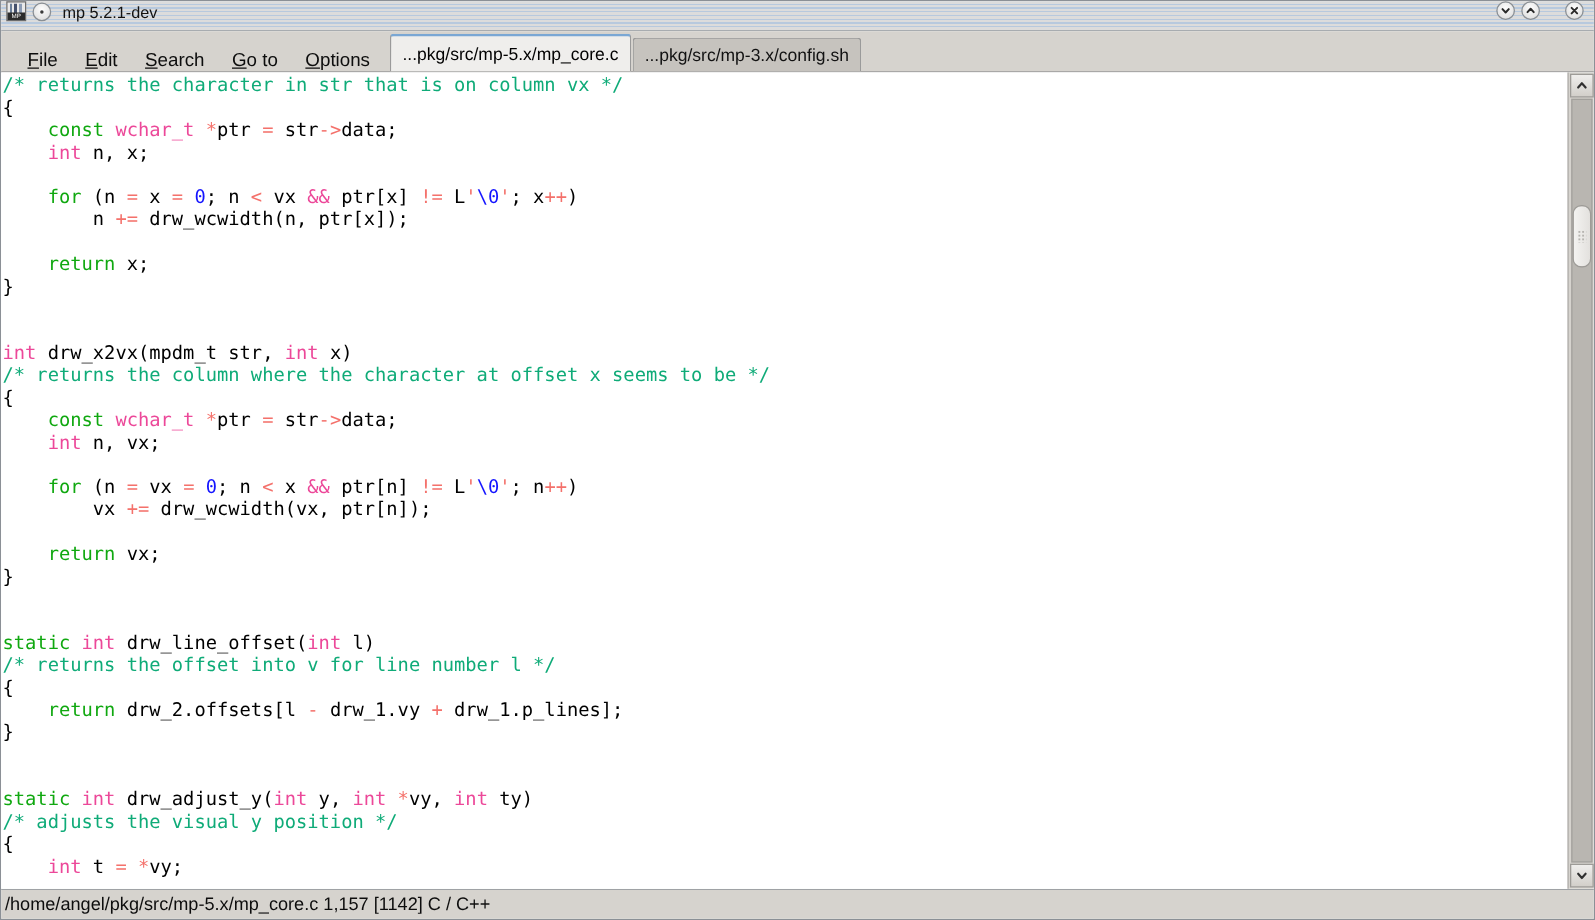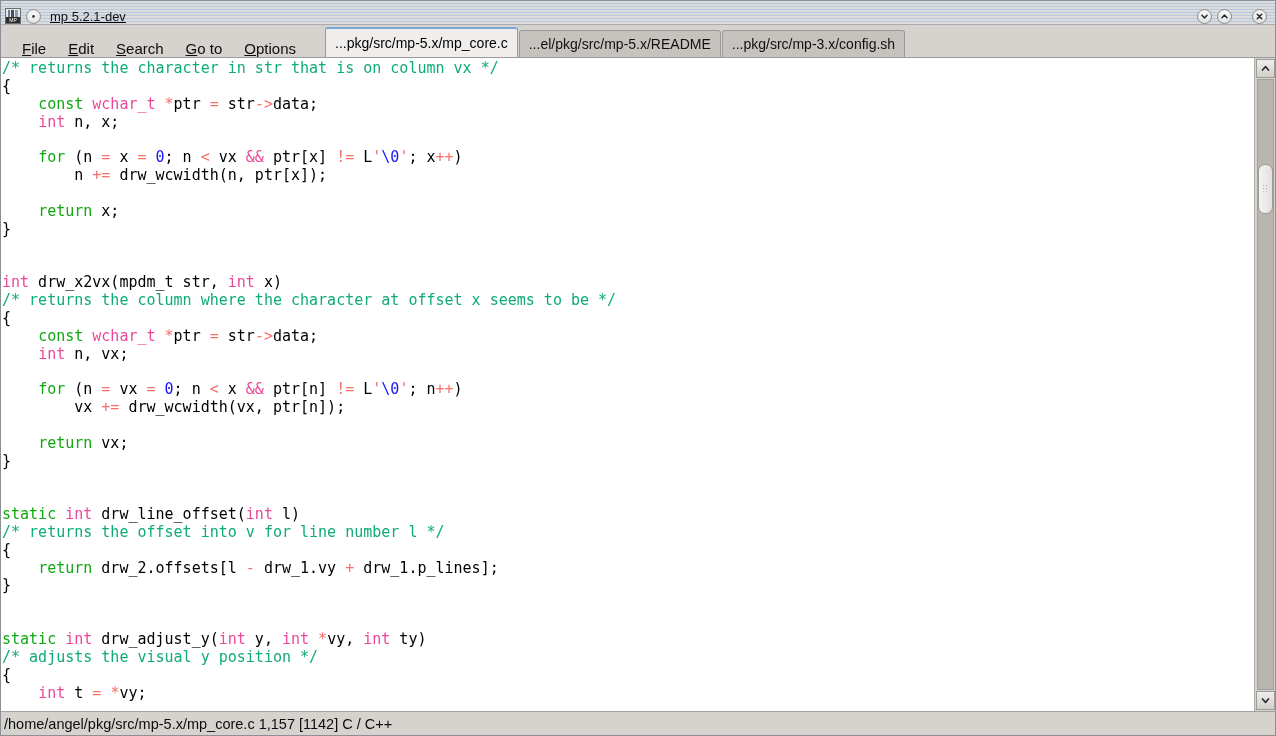--- a/index.html
+++ b/index.html
@@ -27,24 +27,23 @@
     height: 24px;
     flex: 0 0 24px;
     background:
       repeating-linear-gradient(
         to bottom,
         #dcdcdc 0px, #dcdcdc 2px,
         #b7c9de 2px, #b7c9de 3px
       );
     border-bottom: 1px solid #a8acb0;
     display: flex;
-    align-items: flex-end;
+    align-items: flex-start;
     padding: 0 4px;
     box-sizing: border-box;
-    text-decoration: underline;
   }
   .tb-left { display: flex; align-items: center; gap: 5px; }
 
   #app-icon {
     width: 16px; height: 16px;
     position: relative;
     background: #e9e9e9;
     border: 1px solid #6d6d6d;
     box-sizing: border-box;
     flex: 0 0 16px;
@@ -121,21 +120,21 @@
     white-space: nowrap;
     cursor: default;
     font-family: "Liberation Sans", sans-serif;
   }
   .menu-item u { text-decoration: underline; }
 
   #tabbar {
     display: flex;
     align-items: flex-end;
     height: 33px;
-    margin-left: 18px;
+    margin-left: 5px;
   }
   .tab {
     font-size: 14px;
     color: #111111;
     height: 27px;
     line-height: 27px;
     padding: 0 9px;
     margin-right: 1px;
     white-space: nowrap;
     box-sizing: border-box;
@@ -303,21 +302,20 @@
   <div id="menurow">
     <div id="menubar">
         <div class="menu-item"><u>F</u>ile</div>
         <div class="menu-item"><u>E</u>dit</div>
         <div class="menu-item"><u>S</u>earch</div>
         <div class="menu-item"><u>G</u>o to</div>
         <div class="menu-item"><u>O</u>ptions</div>
       </div>
     <div id="tabbar">
         <div class="tab active">...pkg/src/mp-5.x/mp_core.c</div>
-        <div class="tab">...el/pkg/src/mp-5.x/README</div>
         <div class="tab">...pkg/src/mp-3.x/config.sh</div>
       </div>
   </div>
 
   <div id="editor-wrap">
     <div id="code">
       <div id="code-inner"><div class="ln"><span class="c-comment">/* returns the character in str that is on column vx */</span></div><div class="ln"><span class="c-plain">{</span></div><div class="ln"><span class="c-plain">    </span><span class="c-kw">const</span><span class="c-plain"> </span><span class="c-type">wchar_t</span><span class="c-plain"> </span><span class="c-op">*</span><span class="c-plain">ptr </span><span class="c-op">=</span><span class="c-plain"> str</span><span class="c-op">-&gt;</span><span class="c-plain">data;</span></div><div class="ln"><span class="c-plain">    </span><span class="c-type">int</span><span class="c-plain"> n, x;</span></div><div class="ln">&nbsp;</div><div class="ln"><span class="c-plain">    </span><span class="c-kw">for</span><span class="c-plain"> (n </span><span class="c-op">=</span><span class="c-plain"> x </span><span class="c-op">=</span><span class="c-plain"> </span><span class="c-num">0</span><span class="c-plain">; n </span><span class="c-op">&lt;</span><span class="c-plain"> vx </span><span class="c-type">&amp;&amp;</span><span class="c-plain"> ptr[x] </span><span class="c-op">!=</span><span class="c-plain"> L</span><span class="c-str">'</span><span class="c-num">\0</span><span class="c-str">'</span><span class="c-plain">; x</span><span class="c-op">++</span><span class="c-plain">)</span></div><div class="ln"><span class="c-plain">        n </span><span class="c-op">+=</span><span class="c-plain"> drw_wcwidth(n, ptr[x]);</span></div><div class="ln">&nbsp;</div><div class="ln"><span class="c-plain">    </span><span class="c-kw">return</span><span class="c-plain"> x;</span></div><div class="ln"><span class="c-plain">}</span></div><div class="ln">&nbsp;</div><div class="ln">&nbsp;</div><div class="ln"><span class="c-type">int</span><span class="c-plain"> drw_x2vx(mpdm_t str, </span><span class="c-type">int</span><span class="c-plain"> x)</span></div><div class="ln"><span class="c-comment">/* returns the column where the character at offset x seems to be */</span></div><div class="ln"><span class="c-plain">{</span></div><div class="ln"><span class="c-plain">    </span><span class="c-kw">const</span><span class="c-plain"> </span><span class="c-type">wchar_t</span><span class="c-plain"> </span><span class="c-op">*</span><span class="c-plain">ptr </span><span class="c-op">=</span><span class="c-plain"> str</span><span class="c-op">-&gt;</span><span class="c-plain">data;</span></div><div class="ln"><span class="c-plain">    </span><span class="c-type">int</span><span class="c-plain"> n, vx;</span></div><div class="ln">&nbsp;</div><div class="ln"><span class="c-plain">    </span><span class="c-kw">for</span><span class="c-plain"> (n </span><span class="c-op">=</span><span class="c-plain"> vx </span><span class="c-op">=</span><span class="c-plain"> </span><span class="c-num">0</span><span class="c-plain">; n </span><span class="c-op">&lt;</span><span class="c-plain"> x </span><span class="c-type">&amp;&amp;</span><span class="c-plain"> ptr[n] </span><span class="c-op">!=</span><span class="c-plain"> L</span><span class="c-str">'</span><span class="c-num">\0</span><span class="c-str">'</span><span class="c-plain">; n</span><span class="c-op">++</span><span class="c-plain">)</span></div><div class="ln"><span class="c-plain">        vx </span><span class="c-op">+=</span><span class="c-plain"> drw_wcwidth(vx, ptr[n]);</span></div><div class="ln">&nbsp;</div><div class="ln"><span class="c-plain">    </span><span class="c-kw">return</span><span class="c-plain"> vx;</span></div><div class="ln"><span class="c-plain">}</span></div><div class="ln">&nbsp;</div><div class="ln">&nbsp;</div><div class="ln"><span class="c-kw">static</span><span class="c-plain"> </span><span class="c-type">int</span><span class="c-plain"> drw_line_offset(</span><span class="c-type">int</span><span class="c-plain"> l)</span></div><div class="ln"><span class="c-comment">/* returns the offset into v for line number l */</span></div><div class="ln"><span class="c-plain">{</span></div><div class="ln"><span class="c-plain">    </span><span class="c-kw">return</span><span class="c-plain"> drw_2.offsets[l </span><span class="c-op">-</span><span class="c-plain"> drw_1.vy </span><span class="c-op">+</span><span class="c-plain"> drw_1.p_lines];</span></div><div class="ln"><span class="c-plain">}</span></div><div class="ln">&nbsp;</div><div class="ln">&nbsp;</div><div class="ln"><span class="c-kw">static</span><span class="c-plain"> </span><span class="c-type">int</span><span class="c-plain"> drw_adjust_y(</span><span class="c-type">int</span><span class="c-plain"> y, </span><span class="c-type">int</span><span class="c-plain"> </span><span class="c-op">*</span><span class="c-plain">vy, </span><span class="c-type">int</span><span class="c-plain"> ty)</span></div><div class="ln"><span class="c-comment">/* adjusts the visual y position */</span></div><div class="ln"><span class="c-plain">{</span></div><div class="ln"><span class="c-plain">    </span><span class="c-type">int</span><span class="c-plain"> t </span><span class="c-op">=</span><span class="c-plain"> </span><span class="c-op">*</span><span class="c-plain">vy;</span></div><div class="ln">&nbsp;</div></div>
     </div>
 
     <div id="vscroll">

